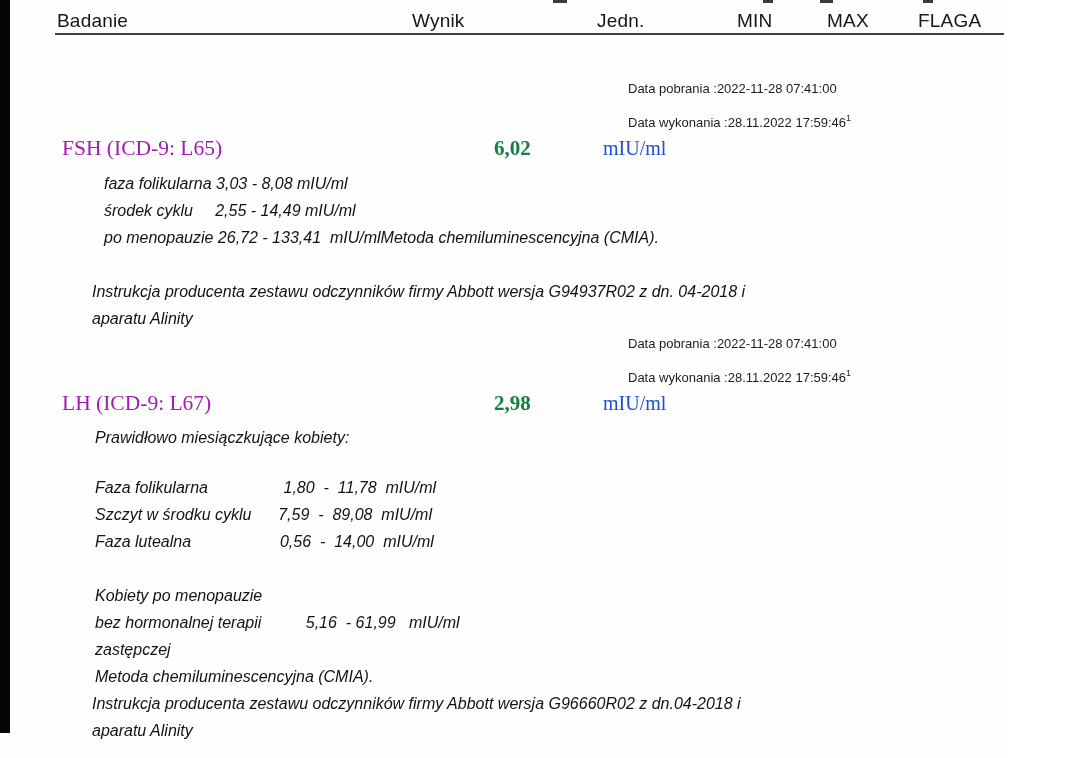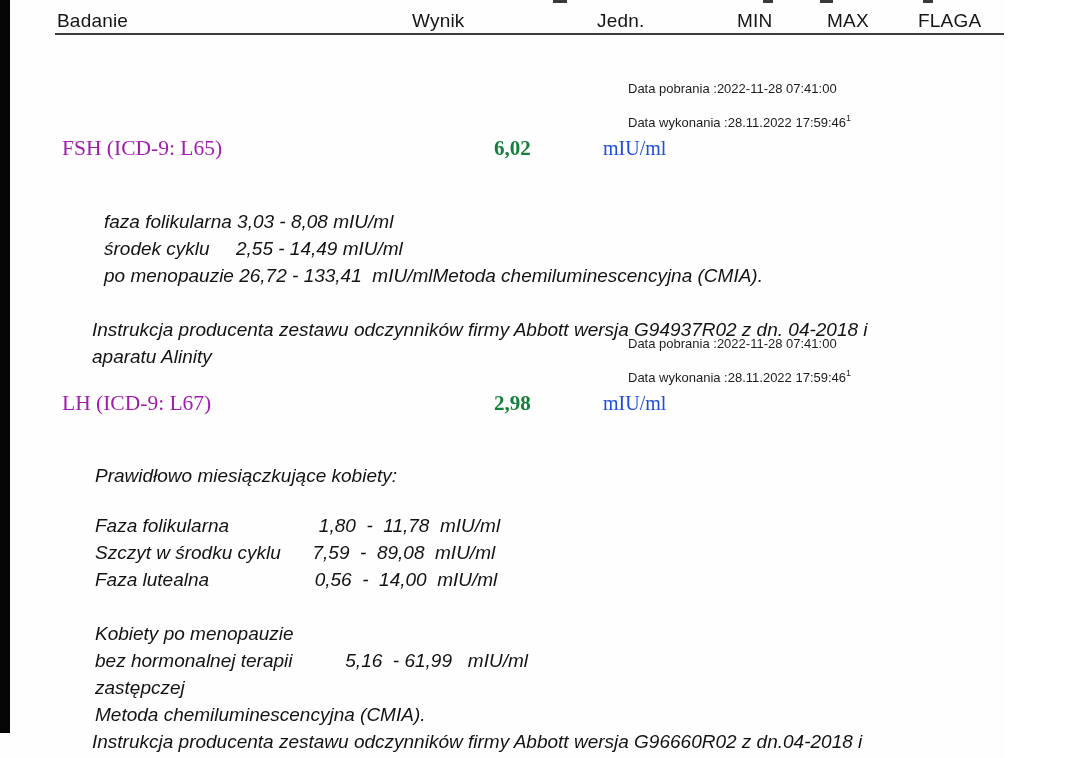--- a/index.html
+++ b/index.html
@@ -20,21 +20,21 @@
   .date-line { position:absolute; left:602px; font-size:13px; color:#1d1d1d; white-space:pre;margin-left:26px; }
   .date-line sup { font-size:9px; position:relative; top:-1px; }
 
   
   .test-row  { position:absolute; left:0; width:1080px; height:30px; }
   .test-name   { position:absolute; left:62px;  top:0; font-family:"Liberation Serif", serif; font-size:21.5px; color:#a21caf; white-space:pre; }
   .test-result { position:absolute; left:446px; top:0; font-family:"Liberation Serif", serif; font-size:21px; font-weight:700; color:#15803d;margin-left:48px; }
   .test-unit   { position:absolute; left:603px; top:1px; font-family:"Liberation Serif", serif; font-size:20px; color:#1d4ed8; }
 
   
-  .italic-block { position:absolute; font-style:italic; font-size:19px; color:#131313;margin-top:38px; }
+  .italic-block { position:absolute; font-style:italic; font-size:16px; color:#131313; }
   .italic-block div { line-height:27px; white-space:pre; }
 </style>
 </head>
 <body>
 
 <div class="page">
 
   <div class="bar-left"></div>
   <div class="bar-right"></div>
   <div class="artifact" style="left:553px;width:14px;"></div>

